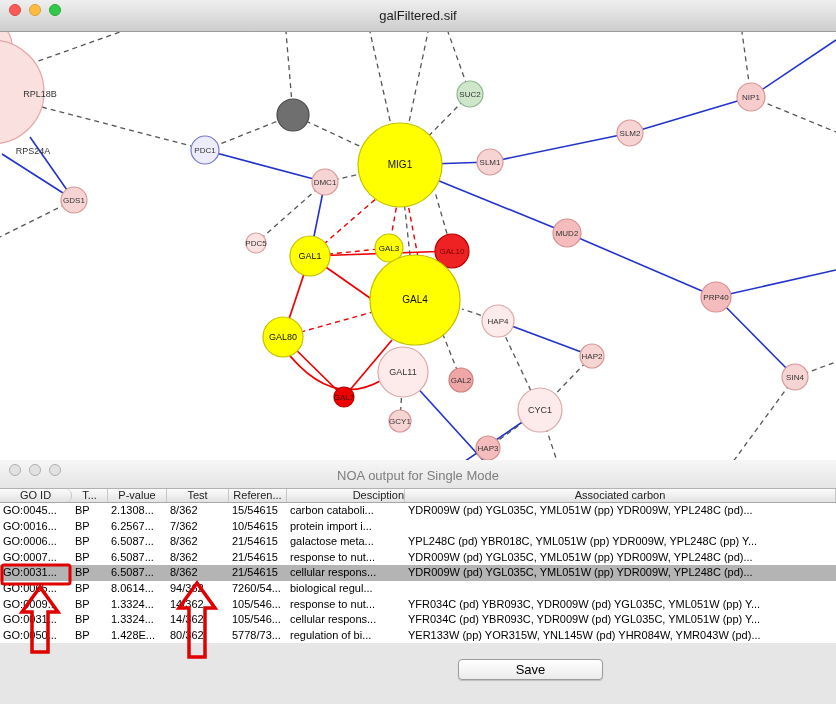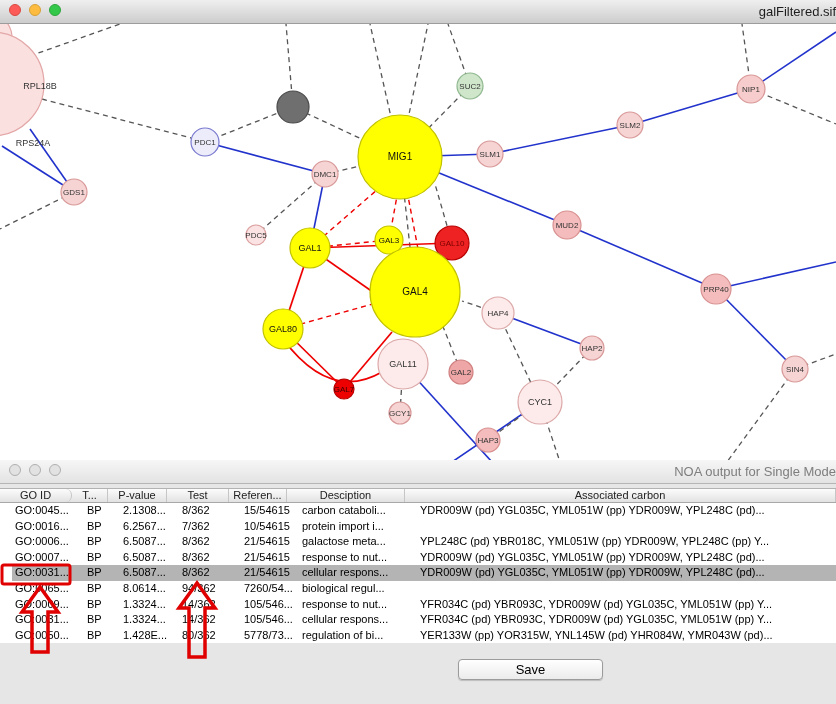--- a/index.html
+++ b/index.html
@@ -1,35 +1,35 @@
 <!DOCTYPE html>
 <html><head>
 <meta charset="utf-8">
 <style>
   html,body{margin:0;padding:0;}
   body{font-family:"Liberation Sans",sans-serif;background:#d0d0d0;}
   .screen{position:relative;width:836px;height:704px;overflow:hidden;background:#e6e6e6;}
   .window{position:absolute;background:#e6e6e6;}
   .window-top{left:0;top:0;width:836px;height:460px;border-bottom:1px solid #8f8f8f;box-sizing:border-box;}
-  .titlebar{position:relative;height:24px;background:linear-gradient(#efefef,#cdcdcd);border-bottom:1px solid #9c9c9c;display:flex;align-items:center;justify-content:flex-end;box-sizing:border-box;}
+  .titlebar{position:relative;height:32px;background:linear-gradient(#efefef,#cdcdcd);border-bottom:1px solid #9c9c9c;display:flex;align-items:center;justify-content:center;box-sizing:border-box;}
   .titlebar.inactive{background:linear-gradient(#f6f6f6,#e3e3e3);border-bottom:1px solid #b5b5b5;}
   .title{font-size:13px;color:#1d1d1d;}
   .titlebar.inactive .title{color:#7e7e7e;}
   .traffic{position:absolute;left:9px;top:4px;display:flex;gap:8px;}
   .light{display:block;width:12px;height:12px;border-radius:50%;box-sizing:border-box;}
   .light.red{background:#fc5b57;border:1px solid #d84a42;}
   .light.yellow{background:#fdbc40;border:1px solid #d8a138;}
   .light.green{background:#34c84a;border:1px solid #2ca63d;}
   .light.gray{background:#e2e2e2;border:1px solid #afafaf;}
   .graph-area{display:block;width:836px;height:437px;background:#ffffff;}
   .window-bottom{left:0;top:460px;width:836px;height:244px;}
   .thead{position:absolute;left:0;top:28px;width:836px;height:15px;display:flex;background:linear-gradient(#fcfcfc,#e2e2e2);border-top:1px solid #b2b2b2;border-bottom:1px solid #a8a8a8;box-sizing:border-box;}
   .th{box-sizing:border-box;font-size:11px;line-height:13px;color:#222;text-align:center;border-right:1px solid #c6c6c6;overflow:hidden;white-space:nowrap;flex:none;}
   .tbody{position:absolute;left:0;top:43px;width:836px;background:#ffffff;}
-  .tr{display:flex;height:15.6px;margin-left:12px;}
+  .tr{display:flex;height:15.6px;}
   .td{box-sizing:border-box;font-size:11px;line-height:15.6px;color:#000;padding-left:3px;overflow:hidden;white-space:nowrap;flex:none;}
   .mac-btn{position:absolute;height:21px;border:1px solid #9b9b9b;border-radius:4px;background:linear-gradient(#ffffff,#ebebeb);box-shadow:0 1px 1px rgba(0,0,0,0.18);font-family:"Liberation Sans",sans-serif;font-size:13px;color:#000;text-align:center;padding:0;}
   #save-btn{left:458px;top:199px;width:145px;}
   #cancel-btn{left:681px;top:199px;width:140px;}
   .overlay{position:absolute;left:0;top:0;width:836px;height:704px;pointer-events:none;}
 </style>
 </head>
 <body>
 
 <div class="screen">
@@ -164,21 +164,21 @@
         <span class="light gray"></span>
       </div>
       <span class="title">NOA output for Single Mode</span>
     </div>
     <div class="thead">
         <div class="th" style="width: 72px; border-radius: 6px;">GO ID</div>
         <div class="th" style="width: 36px;">T...</div>
         <div class="th" style="width: 59px;">P-value</div>
         <div class="th" style="width: 62px;">Test</div>
         <div class="th" style="width: 58px;">Referen...</div>
-        <div class="th" style="width: 118px;">Desciption</div>
+        <div class="th" style="width: 118px; text-align: right;">Desciption</div>
         <div class="th" style="width: 431px;">Associated carbon</div>
       </div>
     <div class="tbody">
         <div class="tr">
           <div class="td" style="width: 72px;">GO:0045...</div>
           <div class="td" style="width: 36px;">BP</div>
           <div class="td" style="width: 59px;">2.1308...</div>
           <div class="td" style="width: 62px;">8/362</div>
           <div class="td" style="width: 58px;">15/54615</div>
           <div class="td" style="width: 118px;">carbon cataboli...</div>

